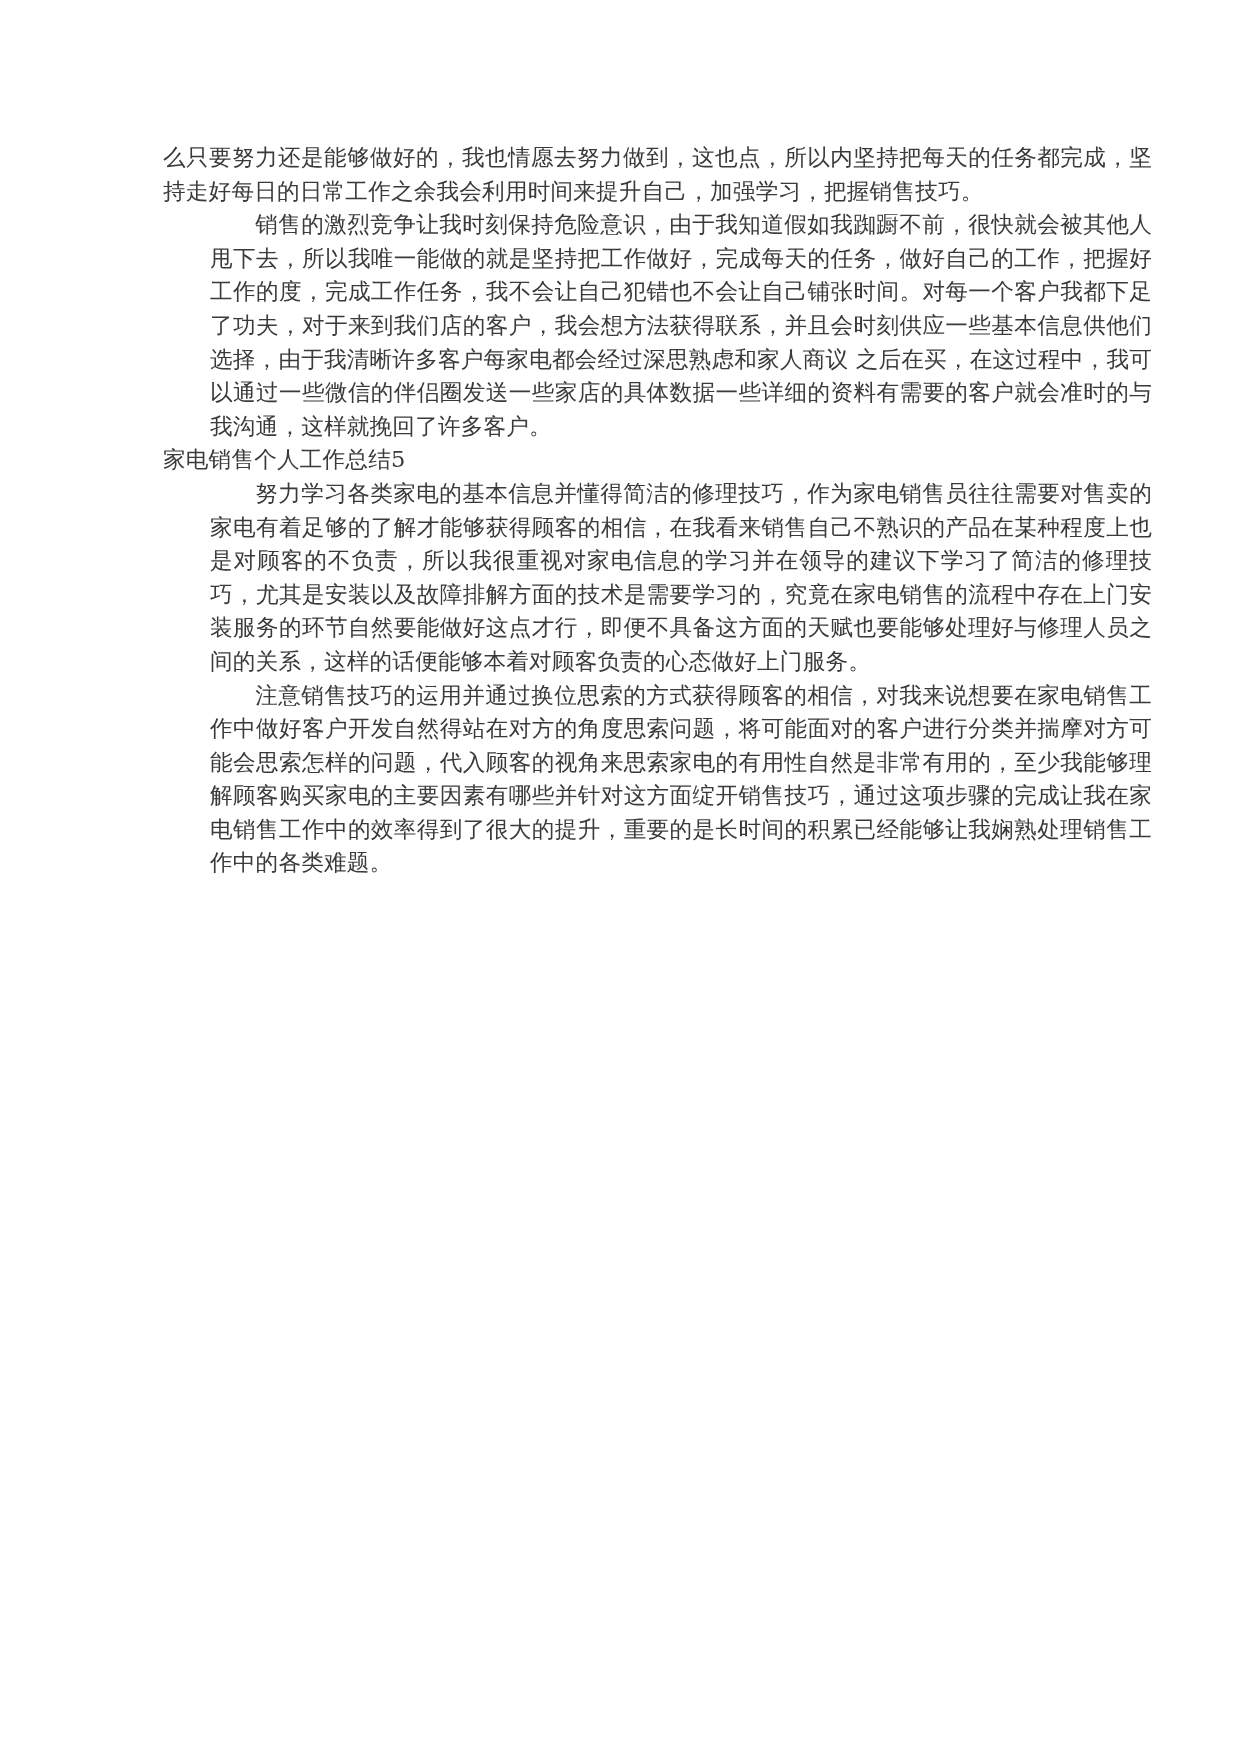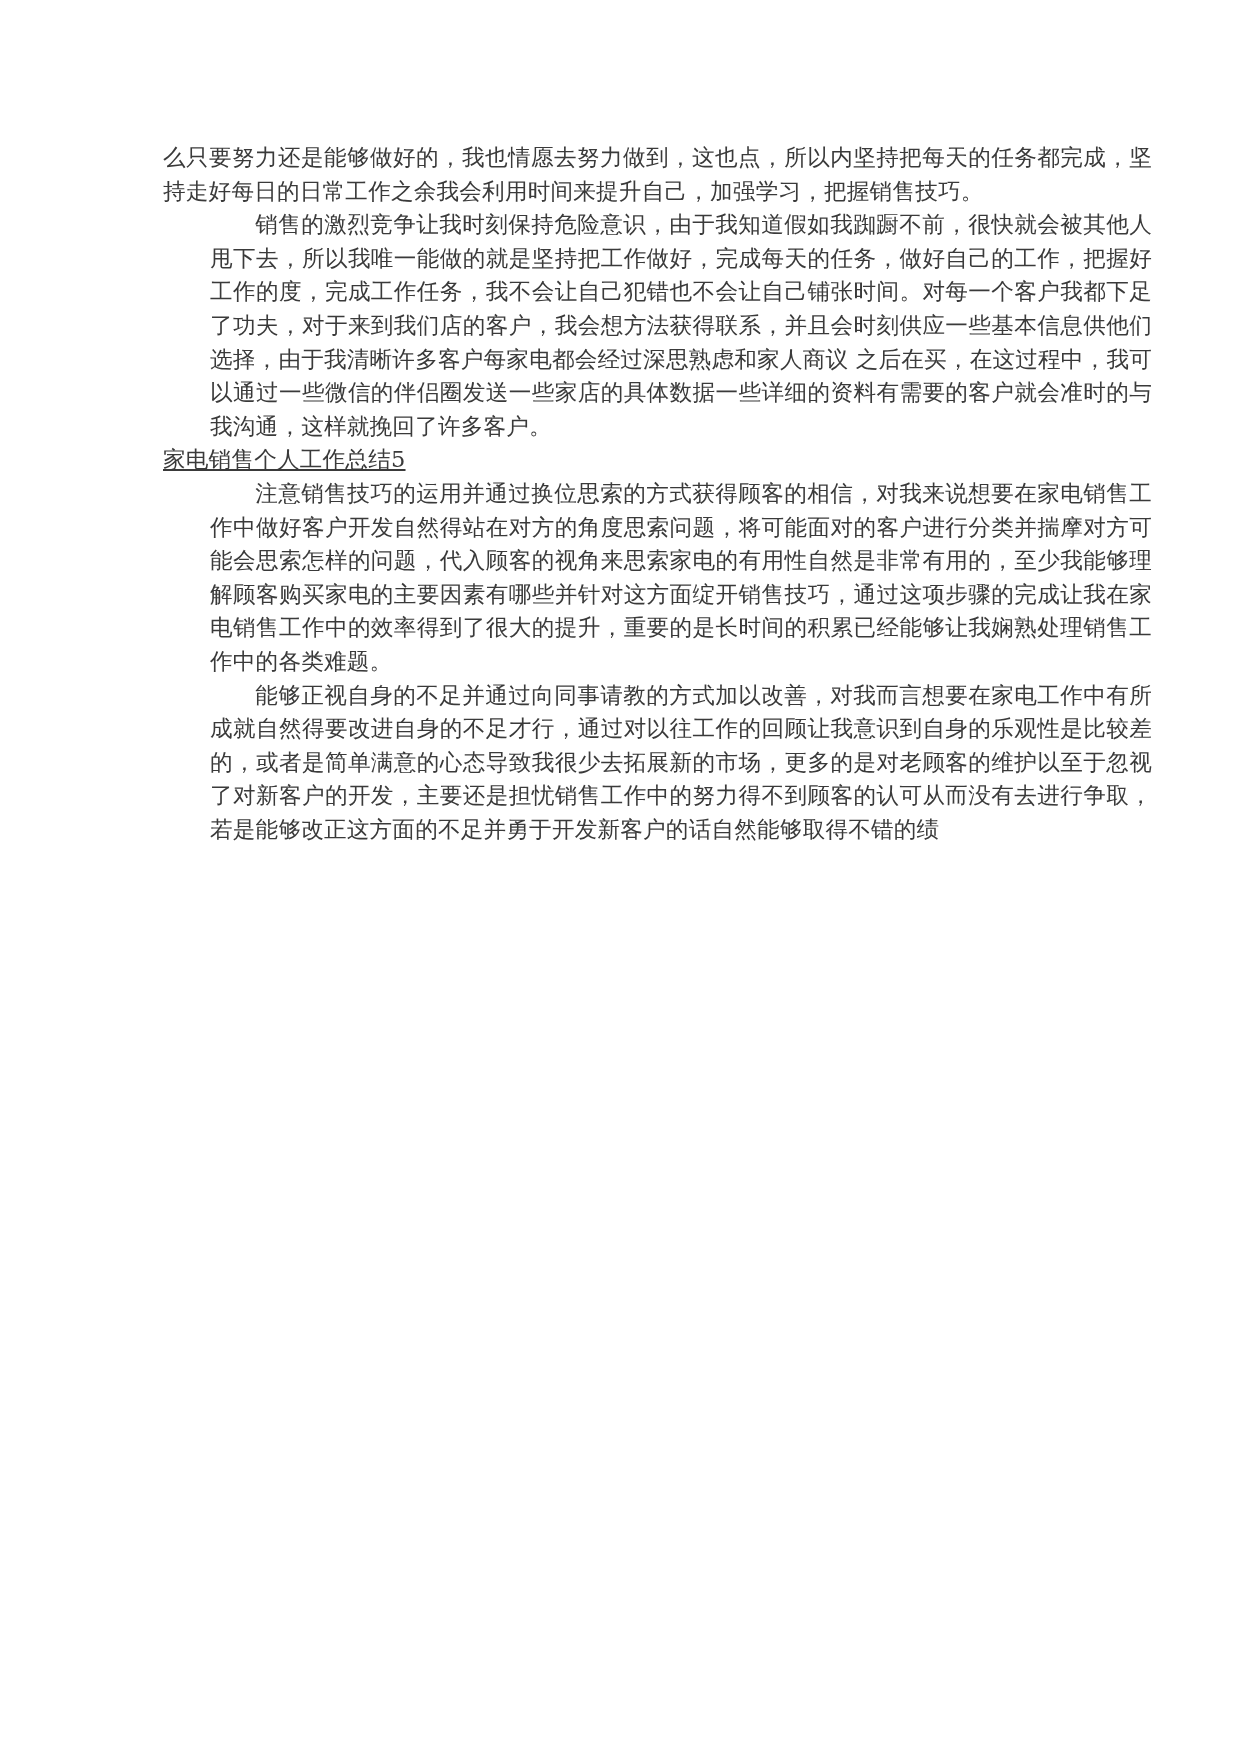--- a/index.html
+++ b/index.html
@@ -27,25 +27,24 @@
     text-align: justify;
     letter-spacing: 0.2px;
     word-break: break-all;
   }
   .para.indent {
     text-indent: 2em;
     margin-left: 47px;
   }
   .para.heading {
     text-indent: 0;
-    text-decoration: underline;
   }
 </style>
 </head>
 <body>
 
 <div class="page">
   <p class="para">么只要努力还是能够做好的，我也情愿去努力做到，这也点，所以内坚持把每天的任务都完成，坚持走好每日的日常工作之余我会利用时间来提升自己，加强学习，把握销售技巧。</p>
   <p class="para indent">销售的激烈竞争让我时刻保持危险意识，由于我知道假如我踟蹰不前，很快就会被其他人甩下去，所以我唯一能做的就是坚持把工作做好，完成每天的任务，做好自己的工作，把握好工作的度，完成工作任务，我不会让自己犯错也不会让自己铺张时间。对每一个客户我都下足了功夫，对于来到我们店的客户，我会想方法获得联系，并且会时刻供应一些基本信息供他们选择，由于我清晰许多客户每家电都会经过深思熟虑和家人商议 之后在买，在这过程中，我可以通过一些微信的伴侣圈发送一些家店的具体数据一些详细的资料有需要的客户就会准时的与我沟通，这样就挽回了许多客户。</p>
   <p class="para heading">家电销售个人工作总结5</p>
+  <p class="para indent">努力学习各类家电的基本信息并懂得简洁的修理技巧，作为家电销售员往往需要对售卖的家电有着足够的了解才能够获得顾客的相信，在我看来销售自己不熟识的产品在某种程度上也是对顾客的不负责，所以我很重视对家电信息的学习并在领导的建议下学习了简洁的修理技巧，尤其是安装以及故障排解方面的技术是需要学习的，究竟在家电销售的流程中存在上门安装服务的环节自然要能做好这点才行，即便不具备这方面的天赋也要能够处理好与修理人员之间的关系，这样的话便能够本着对顾客负责的心态做好上门服务。</p>
   <p class="para indent">注意销售技巧的运用并通过换位思索的方式获得顾客的相信，对我来说想要在家电销售工作中做好客户开发自然得站在对方的角度思索问题，将可能面对的客户进行分类并揣摩对方可能会思索怎样的问题，代入顾客的视角来思索家电的有用性自然是非常有用的，至少我能够理解顾客购买家电的主要因素有哪些并针对这方面绽开销售技巧，通过这项步骤的完成让我在家电销售工作中的效率得到了很大的提升，重要的是长时间的积累已经能够让我娴熟处理销售工作中的各类难题。</p>
-  <p class="para indent">能够正视自身的不足并通过向同事请教的方式加以改善，对我而言想要在家电工作中有所成就自然得要改进自身的不足才行，通过对以往工作的回顾让我意识到自身的乐观性是比较差的，或者是简单满意的心态导致我很少去拓展新的市场，更多的是对老顾客的维护以至于忽视了对新客户的开发，主要还是担忧销售工作中的努力得不到顾客的认可从而没有去进行争取，若是能够改正这方面的不足并勇于开发新客户的话自然能够取得不错的绩</p>
 </div>
 
 </body></html>

